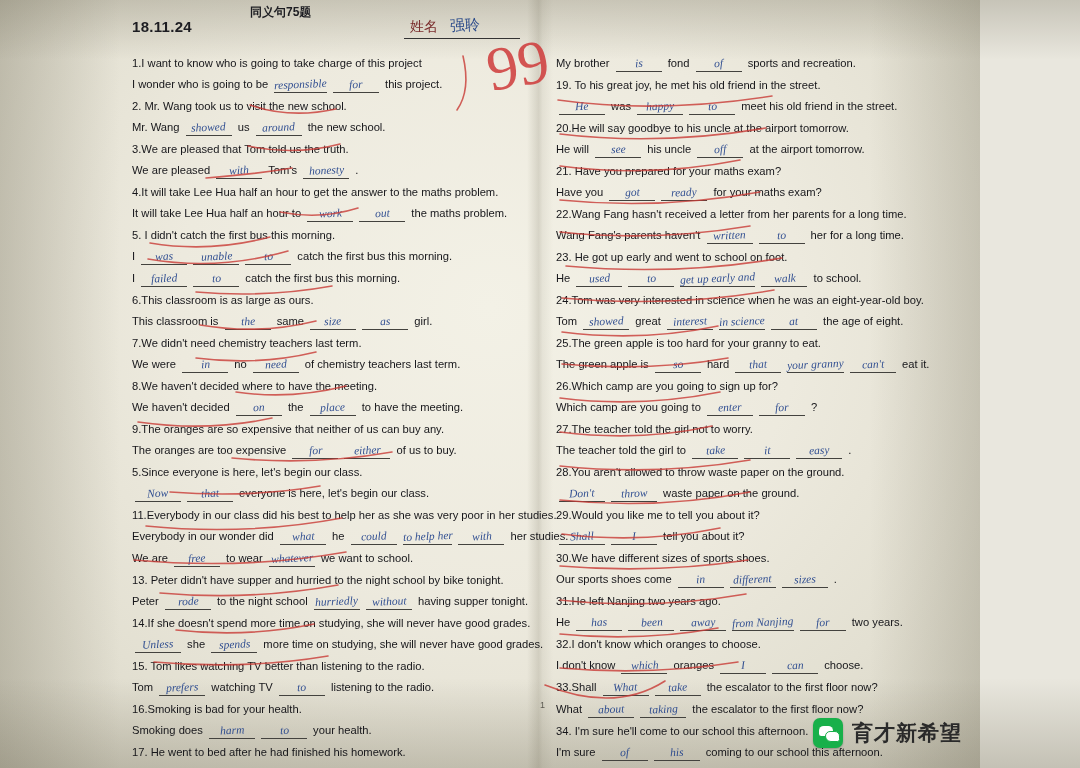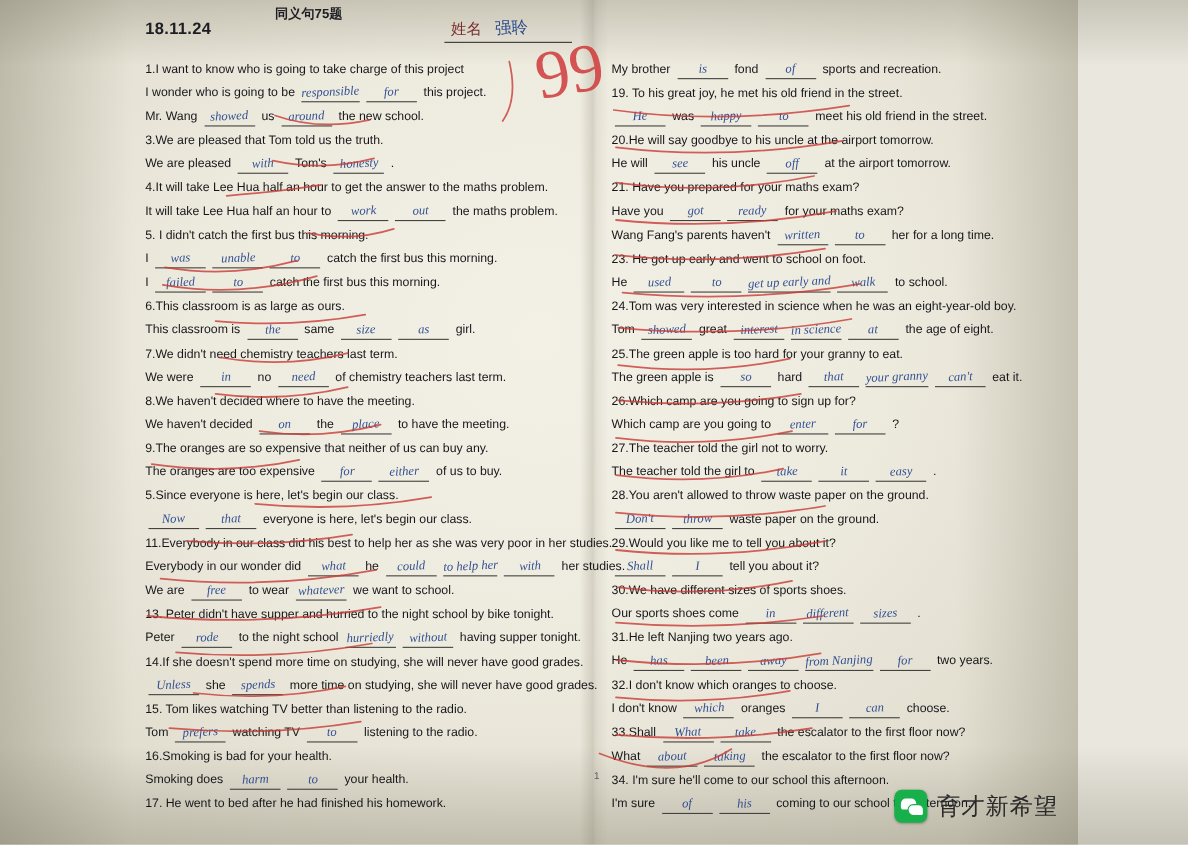--- a/index.html
+++ b/index.html
@@ -53,21 +53,21 @@
     font-family:"Liberation Serif",serif;transform:rotate(-10deg);opacity:.85;}
 
   .pagenum{position:absolute;left:540px;top:700px;font-size:9px;color:#5c5a52;}
 
   
   #wm{position:absolute;right:18px;bottom:20px;display:flex;align-items:center;gap:9px;}
   #wm .badge{width:30px;height:30px;border-radius:7px;background:#18b04a;position:relative;
     box-shadow:0 1px 2px rgba(0,0,0,.25);}
   #wm .badge:before{content:"";position:absolute;left:6px;top:8px;width:14px;height:10px;border-radius:6px 6px 7px 3px;background:#fff;}
   #wm .badge:after{content:"";position:absolute;left:12px;top:13px;width:13px;height:9px;border-radius:6px 6px 3px 7px;background:#fff;border:1.5px solid #18b04a;}
-  #wm .wmtext{font-size:21px;font-weight:normal;color:#2a2a2a;letter-spacing:1px;}
+  #wm .wmtext{font-size:21px;font-weight:bold;color:#2a2a2a;letter-spacing:1px;}
 </style>
 </head>
 <body>
 
 <div id="sheet">
   <div id="gutter"></div>
   <div id="edge-left"></div>
   <div id="edge-top"></div>
   <div id="edge-bottom"></div>
   <div id="edge-right"></div>
@@ -76,20 +76,21 @@
     <div class="hdr" style="height:54px;">
       <span class="date">18.11.24</span>
       <span class="doc-title">同义句75题</span>
       <span class="name-label">姓名</span>
       <span class="name-val">强聆</span>
       <span class="name-rule"></span>
     </div>
     <div id="left-lines">
         <div class="line"><span>1.I want to know who is going to take charge of this project</span></div>
         <div class="line"><span> I wonder who is going to be </span><span class="ans"><i>responsible</i></span><span class="ans"><i>for</i></span><span> this project. </span></div>
+        <div class="line"><span>2. Mr. Wang took us to visit the new school.</span></div>
         <div class="line"><span> Mr. Wang </span><span class="ans"><i>showed</i></span><span> us </span><span class="ans"><i>around</i></span><span> the new school. </span></div>
         <div class="line"><span>3.We are pleased that Tom told us the truth.</span></div>
         <div class="line"><span> We are pleased </span><span class="ans"><i>with</i></span><span> Tom's </span><span class="ans"><i>honesty</i></span><span> . </span></div>
         <div class="line"><span>4.It will take Lee Hua half an hour to get the answer to the maths problem.</span></div>
         <div class="line"><span> It will take Lee Hua half an hour to </span><span class="ans"><i>work</i></span><span class="ans"><i>out</i></span><span> the maths problem. </span></div>
         <div class="line"><span>5. I didn't catch the first bus this morning.</span></div>
         <div class="line"><span> I </span><span class="ans"><i>was</i></span><span class="ans"><i>unable</i></span><span class="ans"><i>to</i></span><span> catch the first bus this morning. </span></div>
         <div class="line"><span> I </span><span class="ans"><i>failed</i></span><span class="ans"><i>to</i></span><span> catch the first bus this morning. </span></div>
         <div class="line"><span>6.This classroom is as large as ours.</span></div>
         <div class="line"><span> This classroom is </span><span class="ans"><i>the</i></span><span> same </span><span class="ans"><i>size</i></span><span class="ans"><i>as</i></span><span> girl. </span></div>
@@ -119,20 +120,21 @@
   <div class="col" id="col-right">
     <div style="height:54px;"></div>
     <div id="right-lines">
         <div class="line"><span> My brother </span><span class="ans"><i>is</i></span><span> fond </span><span class="ans"><i>of</i></span><span> sports and recreation. </span></div>
         <div class="line"><span>19. To his great joy, he met his old friend in the street.</span></div>
         <div class="line"><span class="ans"><i>He</i></span><span> was </span><span class="ans"><i>happy</i></span><span class="ans"><i>to</i></span><span> meet his old friend in the street. </span></div>
         <div class="line"><span>20.He will say goodbye to his uncle at the airport tomorrow.</span></div>
         <div class="line"><span> He will </span><span class="ans"><i>see</i></span><span> his uncle </span><span class="ans"><i>off</i></span><span> at the airport tomorrow. </span></div>
         <div class="line"><span>21. Have you prepared for your maths exam?</span></div>
         <div class="line"><span> Have you </span><span class="ans"><i>got</i></span><span class="ans"><i>ready</i></span><span> for your maths exam? </span></div>
+        <div class="line"><span>22.Wang Fang hasn't received a letter from her parents for a long time.</span></div>
         <div class="line"><span> Wang Fang's parents haven't </span><span class="ans"><i>written</i></span><span class="ans"><i>to</i></span><span> her for a long time. </span></div>
         <div class="line"><span>23. He got up early and went to school on foot.</span></div>
         <div class="line"><span> He </span><span class="ans"><i>used</i></span><span class="ans"><i>to</i></span><span class="ans"><i>get up early and</i></span><span class="ans"><i>walk</i></span><span> to school. </span></div>
         <div class="line"><span>24.Tom was very interested in science when he was an eight-year-old boy.</span></div>
         <div class="line"><span> Tom </span><span class="ans"><i>showed</i></span><span> great </span><span class="ans"><i>interest</i></span><span class="ans"><i>in science</i></span><span class="ans"><i>at</i></span><span> the age of eight. </span></div>
         <div class="line"><span>25.The green apple is too hard for your granny to eat.</span></div>
         <div class="line"><span> The green apple is </span><span class="ans"><i>so</i></span><span> hard </span><span class="ans"><i>that</i></span><span class="ans"><i>your granny</i></span><span class="ans"><i>can't</i></span><span> eat it. </span></div>
         <div class="line"><span>26.Which camp are you going to sign up for?</span></div>
         <div class="line"><span> Which camp are you going to </span><span class="ans"><i>enter</i></span><span class="ans"><i>for</i></span><span> ? </span></div>
         <div class="line"><span>27.The teacher told the girl not to worry.</span></div>

